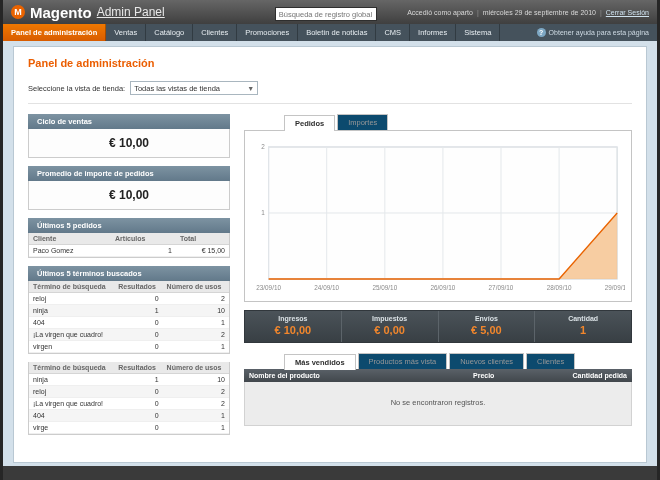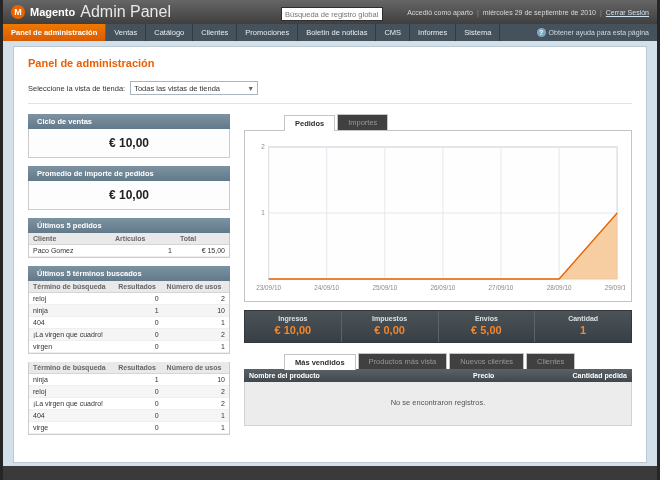--- a/index.html
+++ b/index.html
@@ -7,22 +7,22 @@
   .page { position: relative; width: 660px; height: 480px; background: #d3e0ea;
           border-left: 3px solid #262626; border-right: 3px solid #262626; overflow: hidden; }
   [data-interactable="true"] { cursor: pointer; }
 
   
   .header { height: 24px; background: linear-gradient(#666, #3f3f3f); display: flex;
             align-items: center; padding: 0 8px; gap: 5px; }
   .logo-badge { width: 14px; height: 14px; border-radius: 50%; background: #e96300;
                 color: #fff; font-size: 9px; font-weight: bold; display: flex;
                 align-items: center; justify-content: center; flex: none; }
-  .brand { color: #fff; font-size: 11px; font-weight: bold; text-align: center; }
-  .app-name { color: #e8e8e8; font-size: 16px; }
+  .brand { color: #fff; font-size: 15px; font-weight: bold; text-align: center; }
+  .app-name { color: #e8e8e8; font-size: 12px; text-decoration: underline; }
   .search-wrap { margin-left: 105px; }
   .search-wrap input { width: 102px; height: 14px; font-size: 7.5px; border: 1px solid #2e2e2e;
                        padding: 0 3px; font-family: "Liberation Sans", sans-serif; color: #444; }
   .header-right { margin-left: auto; display: flex; align-items: center; gap: 4px;
                   font-size: 7px; color: #d8d8d8; white-space: nowrap; }
   .header-right .sep { color: #8f8f8f; }
   .logout-link { color: #cfe2ee; text-decoration: underline; }
 
   
   .nav { height: 17px; background: #45525c; display: flex; align-items: stretch; }
@@ -58,21 +58,21 @@
 
   table.mini { width: 100%; border-collapse: collapse; font-size: 7px; }
   table.mini th { background: #e9e9e9; color: #666; font-weight: bold; text-align: left;
                   padding: 2px 4px; border-bottom: 1px solid #d5d5d5; }
   table.mini td { padding: 2px 4px; color: #333; border-bottom: 1px solid #efefef; background: #fff; }
   table.mini tbody tr:nth-child(even) td { background: #f5f5f5; }
   td.num, th.numh { text-align: right; }
 
   
   .tabs { display: flex; align-items: flex-end; padding-left: 40px; }
-  .tab { font-size: 7.5px; padding: 3px 10px; background: #404040; color: #979797;
+  .tab { font-size: 7.5px; padding: 3px 10px; background: #0c4a6e; color: #979797;
          border: 1px solid #c4c4c4; border-bottom: none; margin-right: 2px; position: relative; }
   .tab.active { background: #fff; color: #2e2e2e; font-weight: bold; top: 1px; z-index: 2; }
   .panel { border: 1px solid #c4c4c4; background: #fff; position: relative; z-index: 1; }
 
   .range-row { background: #eef2f4; border-bottom: 1px solid #dde3e7; padding: 4px 8px;
                display: flex; justify-content: flex-end; align-items: center; gap: 5px;
                font-size: 7.5px; color: #333; }
   .range-row .fake-select { min-width: 72px; height: 13px; }
   .chart-wrap { padding: 8px 6px 4px; }
   .chart-wrap svg { display: block; width: 100%; font-family: "Liberation Sans", sans-serif; }

